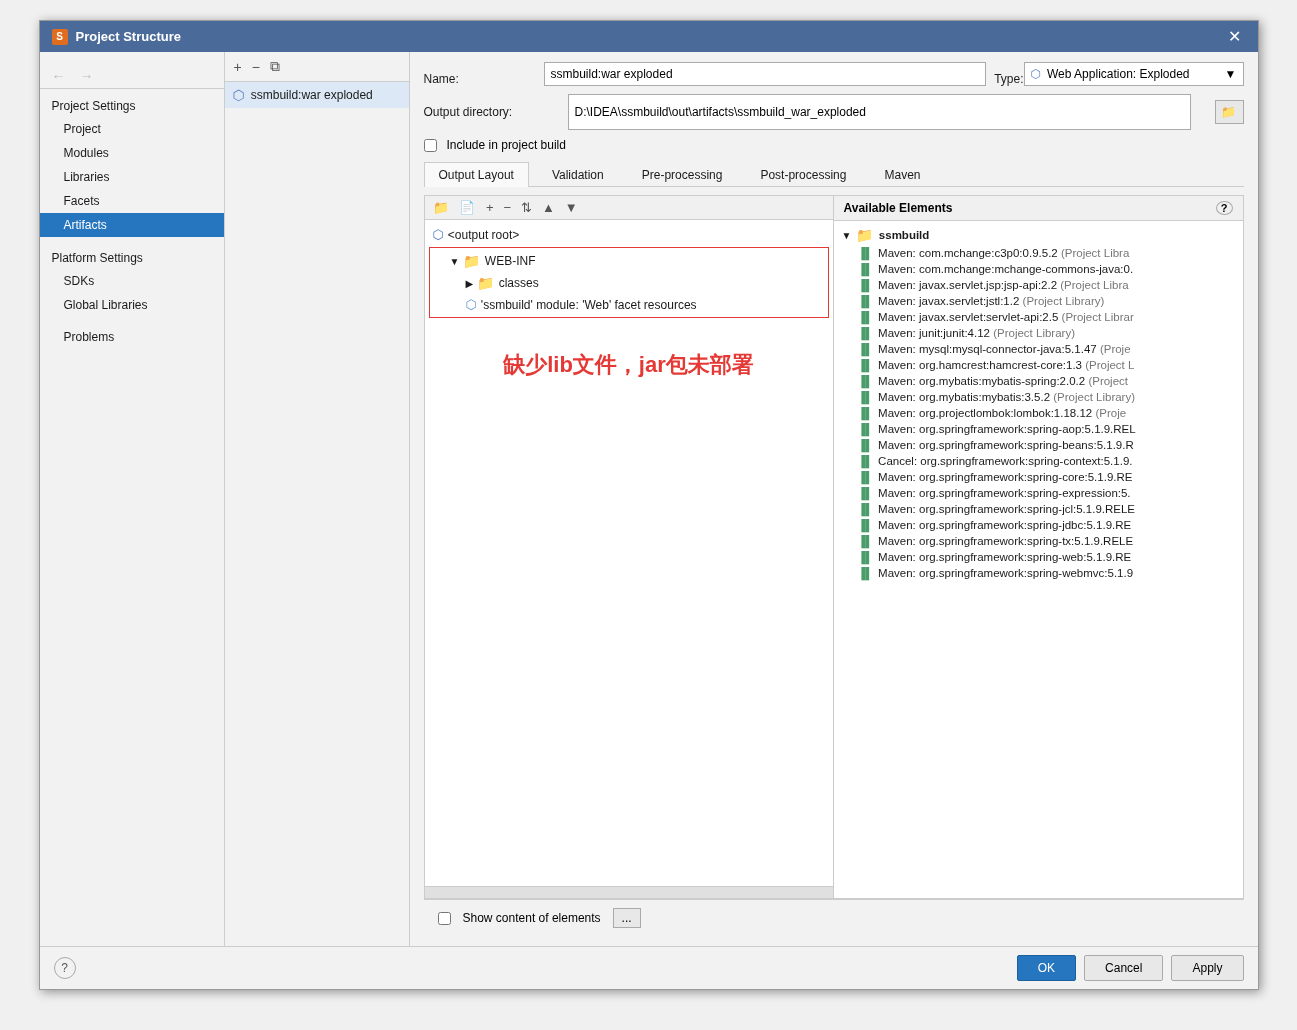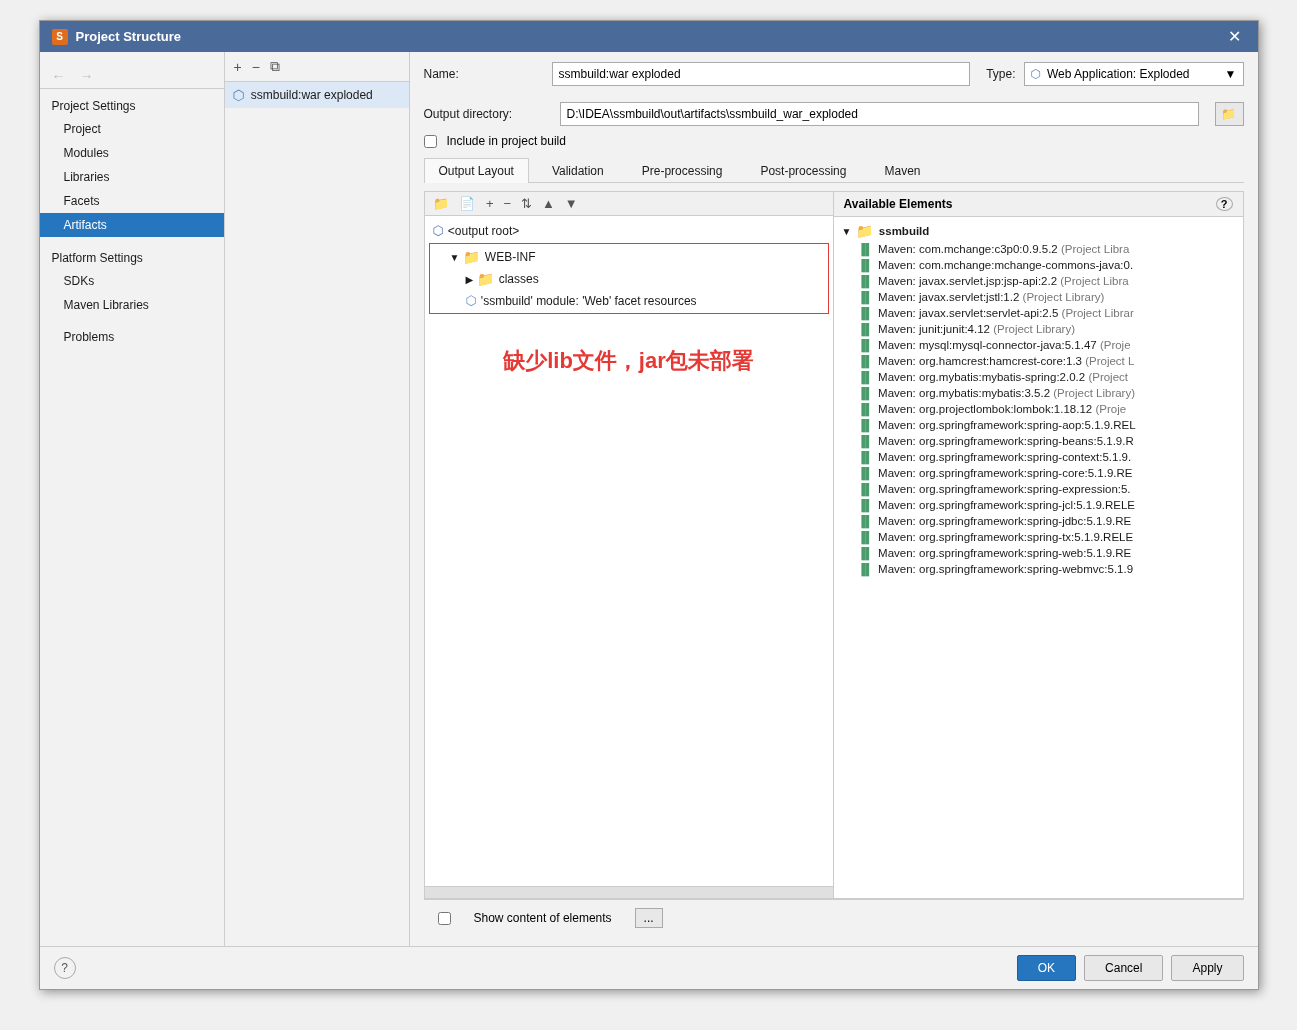--- a/index.html
+++ b/index.html
@@ -164,23 +164,22 @@
     .config-panel {
       flex: 1;
       display: flex;
       flex-direction: column;
       padding: 10px 14px;
       overflow: hidden;
     }
 
     .config-row {
       display: flex;
-      align-items: center;
-      margin-bottom: 16px;
-      gap: 8px;
+      align-items: flex-end;
+      margin-bottom: 8px;
     }
 
     .config-label {
       font-size: 12px;
       color: #1a1a1a;
       min-width: 120px;
     }
 
     .config-input {
       flex: 1;
@@ -211,30 +210,30 @@
     }
 
     .type-icon {
       color: #5a7fc0;
     }
 
     .dir-row {
       display: flex;
       align-items: center;
       margin-bottom: 8px;
-      gap: 16px;
+      gap: 24px;
     }
 
     .dir-input {
       flex: 1;
       padding: 3px 6px;
       border: 1px solid #aaa;
       background: white;
       font-size: 12px;
-      height: 24px;
+      height: 36px;
     }
 
     .dir-browse-btn {
       background: #e8e8e8;
       border: 1px solid #aaa;
       padding: 2px 6px;
       cursor: pointer;
       font-size: 12px;
       height: 24px;
     }
@@ -397,21 +396,21 @@
       justify-content: space-between;
       padding: 8px 14px;
       border-top: 1px solid #ccc;
       background: #f2f2f2;
       flex-shrink: 0;
     }
 
     .show-content-row {
       display: flex;
       align-items: center;
-      gap: 23px;
+      gap: 12px;
     }
 
     .more-btn {
       background: #e8e8e8;
       border: 1px solid #aaa;
       padding: 2px 8px;
       cursor: pointer;
       font-size: 12px;
     }
 
@@ -509,21 +508,21 @@
       </div>
 
       <div class="sidebar-divider"></div>
 
       <div class="section-header">Platform Settings</div>
 
       <div class="sidebar-item">
         <span>SDKs</span>
       </div>
       <div class="sidebar-item">
-        <span>Maven Libraries</span>
+        <span>Global Libraries</span>
       </div>
 
       <div class="sidebar-divider"></div>
 
       <div class="sidebar-item">
         <span>Problems</span>
       </div>
     </div>
 
     <div class="main-area-split">
@@ -682,21 +681,21 @@
               <div class="avail-item" style="padding-left: 24px;">
                 <span class="avail-icon">▐▌</span>
                 <span>Maven: org.springframework:spring-aop:5.1.9.REL</span>
               </div>
               <div class="avail-item" style="padding-left: 24px;">
                 <span class="avail-icon">▐▌</span>
                 <span>Maven: org.springframework:spring-beans:5.1.9.R</span>
               </div>
               <div class="avail-item" style="padding-left: 24px;">
                 <span class="avail-icon">▐▌</span>
-                <span>Maven: org.springframework:spring-context:5.1.9.</span>
+                <span>Cancel: org.springframework:spring-context:5.1.9.</span>
               </div>
               <div class="avail-item" style="padding-left: 24px;">
                 <span class="avail-icon">▐▌</span>
                 <span>Maven: org.springframework:spring-core:5.1.9.RE</span>
               </div>
               <div class="avail-item" style="padding-left: 24px;">
                 <span class="avail-icon">▐▌</span>
                 <span>Maven: org.springframework:spring-expression:5.</span>
               </div>
               <div class="avail-item" style="padding-left: 24px;">

